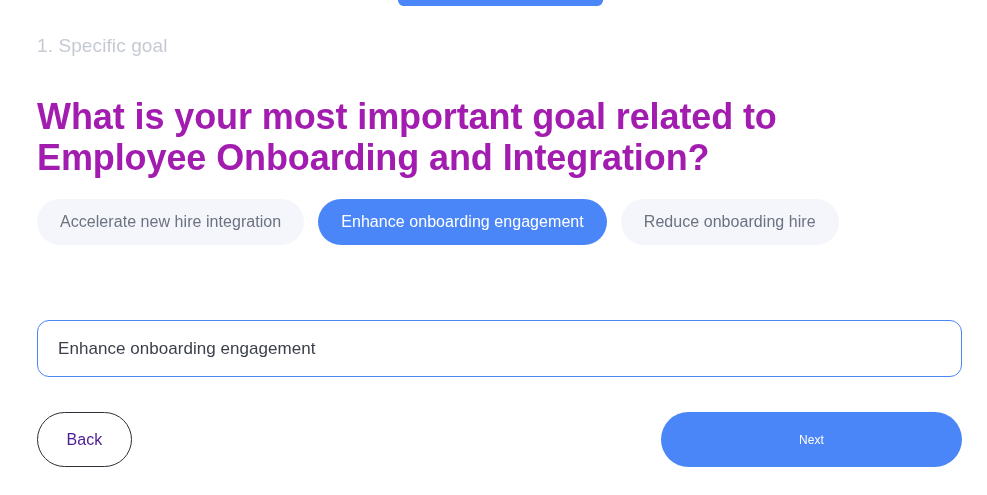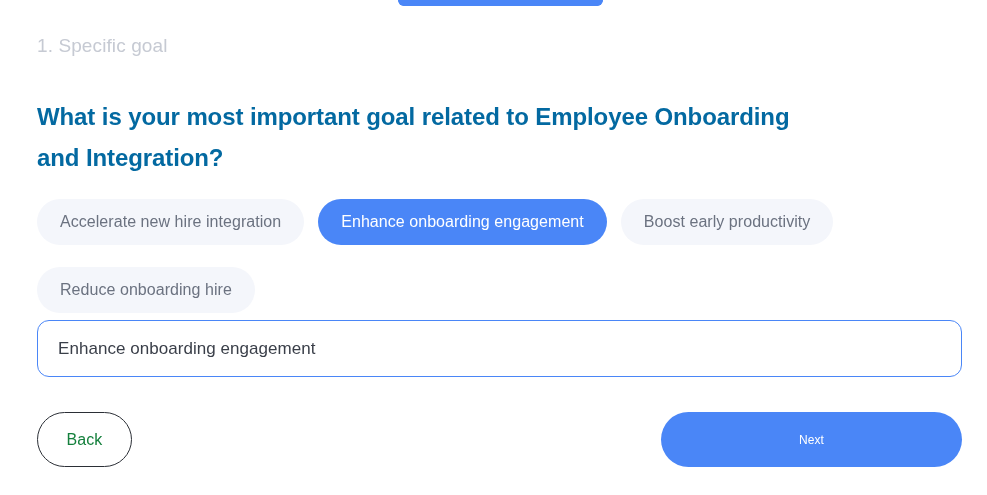--- a/index.html
+++ b/index.html
@@ -59,25 +59,25 @@
     letter-spacing: 0.1px;
     color: #c6cad3;
     white-space: nowrap;
   }
 
   .question {
     position: absolute;
     left: 0;
     top: 96px;
     width: 800px;
-    font-size: 24px;
+    font-size: 36px;
     line-height: 41px;
     font-weight: 700;
     letter-spacing: -0.1px;
-    color: #0369a1;
+    color: #a21caf;
   }
 
   
   .chips {
     position: absolute;
     left: 0;
     top: 199px;
     width: 925px;
     display: flex;
     flex-wrap: wrap;
@@ -138,21 +138,21 @@
 
   .btn-back {
     position: absolute;
     left: 0;
     top: 0;
     width: 95px;
     height: 55px;
     border: 1.3px solid #2b2f36;
     border-radius: 28px;
     background: #ffffff;
-    color: #15803d;
+    color: #4c1d95;
     font-family: "Liberation Sans", sans-serif;
     font-size: 16px;
     letter-spacing: 0.1px;
     cursor: pointer;
   }
 
   .btn-next {
     position: absolute;
     right: 0;
     top: 0;
@@ -179,21 +179,20 @@
 
   <div class="content">
 
     <div class="step-label">1. Specific goal</div>
 
     <h1 class="question">What is your most important goal related to Employee Onboarding and Integration?</h1>
 
     <div class="chips">
         <button class="chip">Accelerate new hire integration</button>
         <button class="chip selected">Enhance onboarding engagement</button>
-        <button class="chip">Boost early productivity</button>
         <button class="chip">Reduce onboarding hire</button>
       </div>
 
     <input class="answer-field" type="text" value="Enhance onboarding engagement" placeholder="Enter your goal" style="">
 
     <div class="nav">
       <button class="btn-back">Back</button>
       <button class="btn-next">Next</button>
     </div>
 

